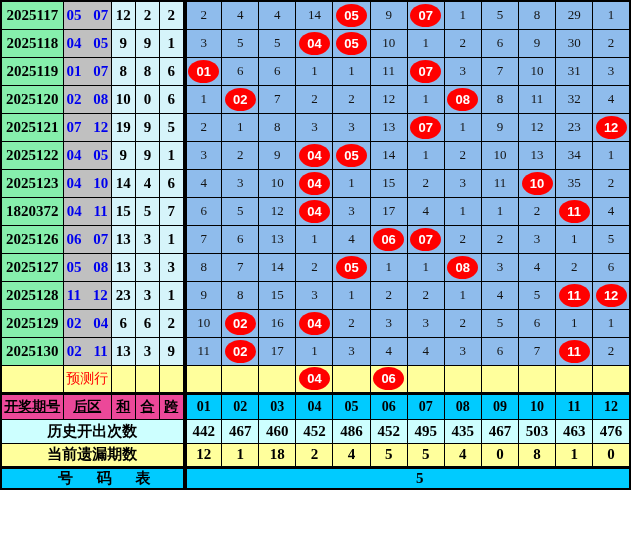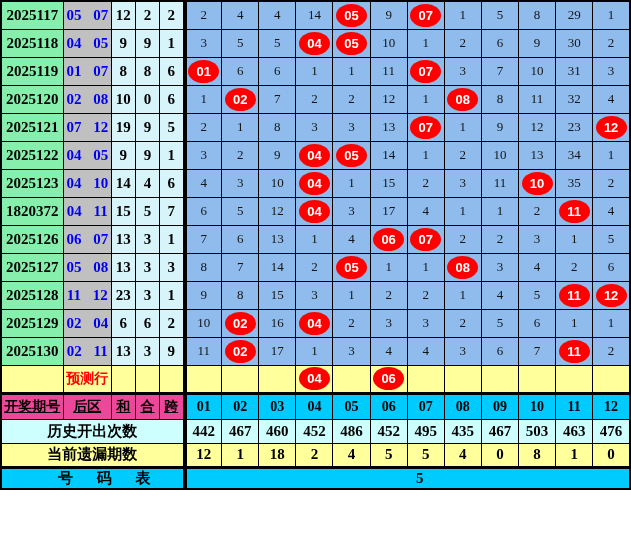--- a/index.html
+++ b/index.html
@@ -33,21 +33,21 @@
   
   tr[data-name="column-header-row"] td { border-top: 3px solid #000; }
   tr[data-name="number-table-row"] td { border-top: 3px solid #000; padding-left: 24px; }
 
   
   .period { background: #86efac; font-weight: bold; font-size: 15px; color: #000; }
   .back   { background: #c0c0c0; font-weight: bold; font-size: 15px; color: #0000ee; word-spacing: 8px; }
   .shk    { background: #d6f4fa; font-weight: bold; font-size: 15px; color: #000; }
   .mx     { background: #8fbcec; font-size: 13px; color: #141414; }
   .pcell, .plabel, .pmx { background: #ffff9c; }
-  .plabel { color: #ff0000; font-weight: bold; font-size: 14px; }
+  .plabel { color: #ff0000; font-weight: normal; font-size: 14px; }
   .hcell  { background: #ec4899; font-weight: bold; font-size: 14px; color: #000; text-decoration: underline; }
   .hnum   { background: #00cbff; font-weight: bold; font-size: 14px; color: #000; }
   .hist-label, .hist-val { background: #cdffff; font-weight: bold; font-size: 15px; color: #000; }
   .miss-label, .miss-val { background: #ffff9c; font-weight: bold; font-size: 15px; color: #000; }
   .foot-label, .foot-val { background: #00cbff; font-weight: bold; font-size: 15px; color: #000; }
   .foot-label { word-spacing: 20px; }
 
   .ball {
     display: inline-block; width: 31px; height: 23px; line-height: 23px;
     border-radius: 50%; background: #ff0000; color: #ffffff;

